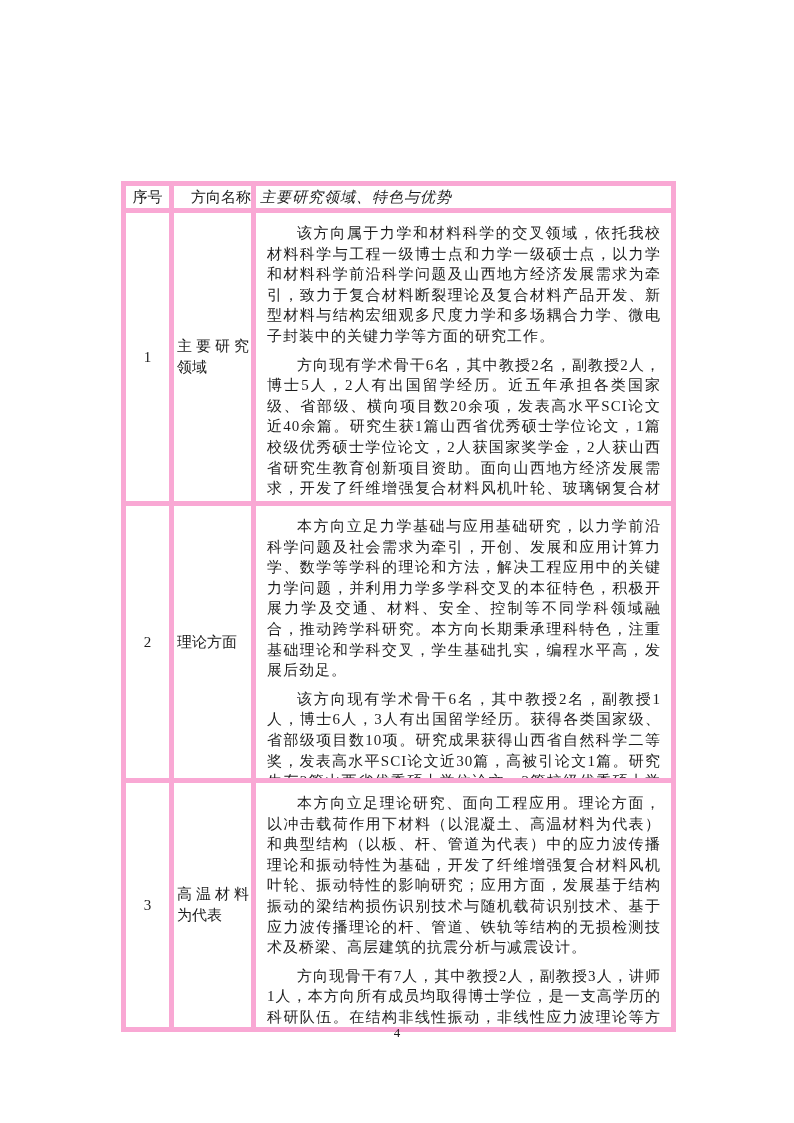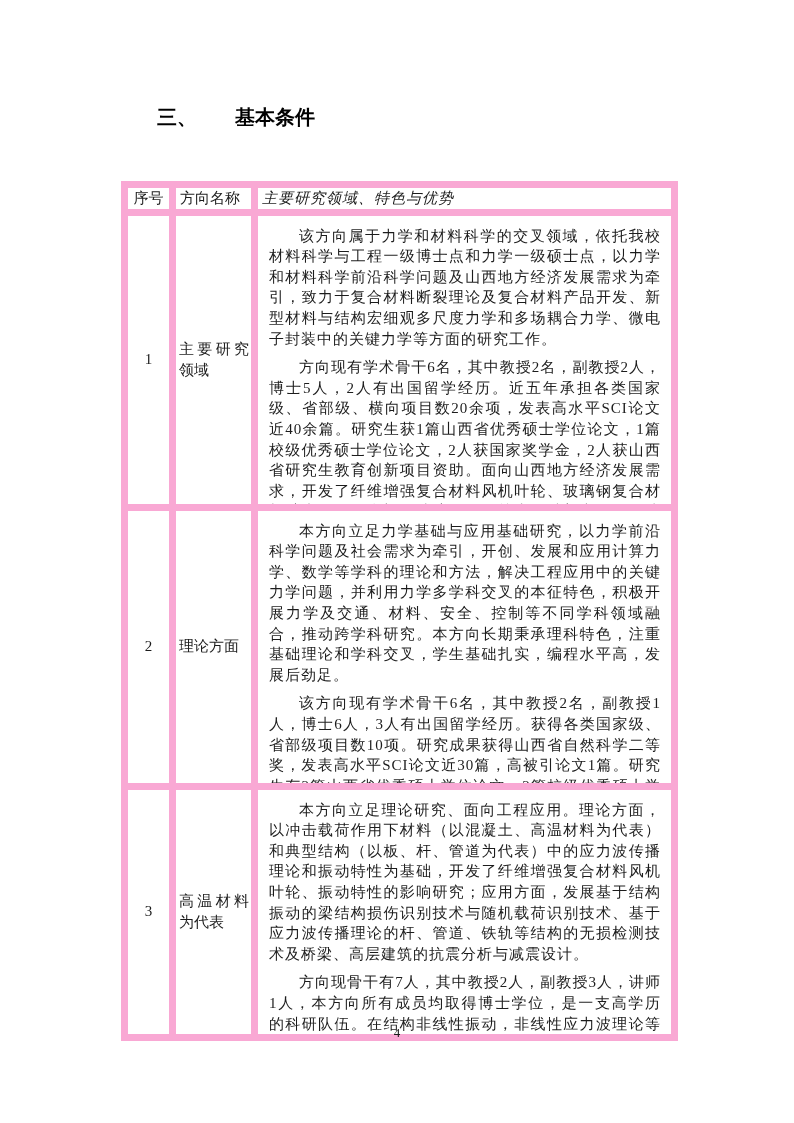--- a/index.html
+++ b/index.html
@@ -38,41 +38,41 @@
   }
   table.dir-table {
     position: absolute;
     left: 121px;
     top: 181px;
     width: 550px;
     border-collapse: collapse;
     table-layout: fixed;
   }
   .dir-table td {
-    border: 7px solid #f9a8d4;
+    border: 5px solid #f9a8d4;
     padding: 0;
     font-size: 15px;
     line-height: 20.6px;
     vertical-align: middle;
   }
   .col-idx   { width: 48px; }
   .col-name  { width: 82px; }
   .col-desc  { width: 420px; }
   tr.hdr     { height: 27px; }
   tr.row1    { height: 289px; }
   tr.row2    { height: 273px; }
   tr.row3    { height: 245px; }
   td.c-idx   { text-align: center; }
   td.c-name  { vertical-align: middle; }
   td.c-name .nm {
     padding: 0 2px 0 3px;
     text-align: justify;
     text-justify: inter-character;
   }
-  td.c-hname { padding-left: 4px; }
+  td.c-hname { padding-left: 4px; text-align: right; }
   td.c-hdesc { padding-left: 4px; letter-spacing: 1px; font-style: italic; }
   td.c-desc  { vertical-align: top; }
   td.c-desc .db {
     padding: 2px 2px 0 3px;
     overflow: hidden;
   }
   .r1 .db { height: 286px; }
   .r2 .db { height: 270px; }
   .r3 .db { height: 242px; }
   td.c-desc p {
@@ -90,23 +90,20 @@
     text-align: center;
     font-size: 13px;
     color: #1c1c1c;
   }
 </style>
 </head>
 <body>
 
 <div class="page">
 
-  <div class="h1">
-    <span>三、</span><span class="h1-text">基本条件</span>
-  </div>
 
 
   <table class="dir-table">
     <colgroup>
       <col class="col-idx">
         <col class="col-name">
         <col class="col-desc">
     </colgroup>
     <tbody>
         <tr class="hdr">

